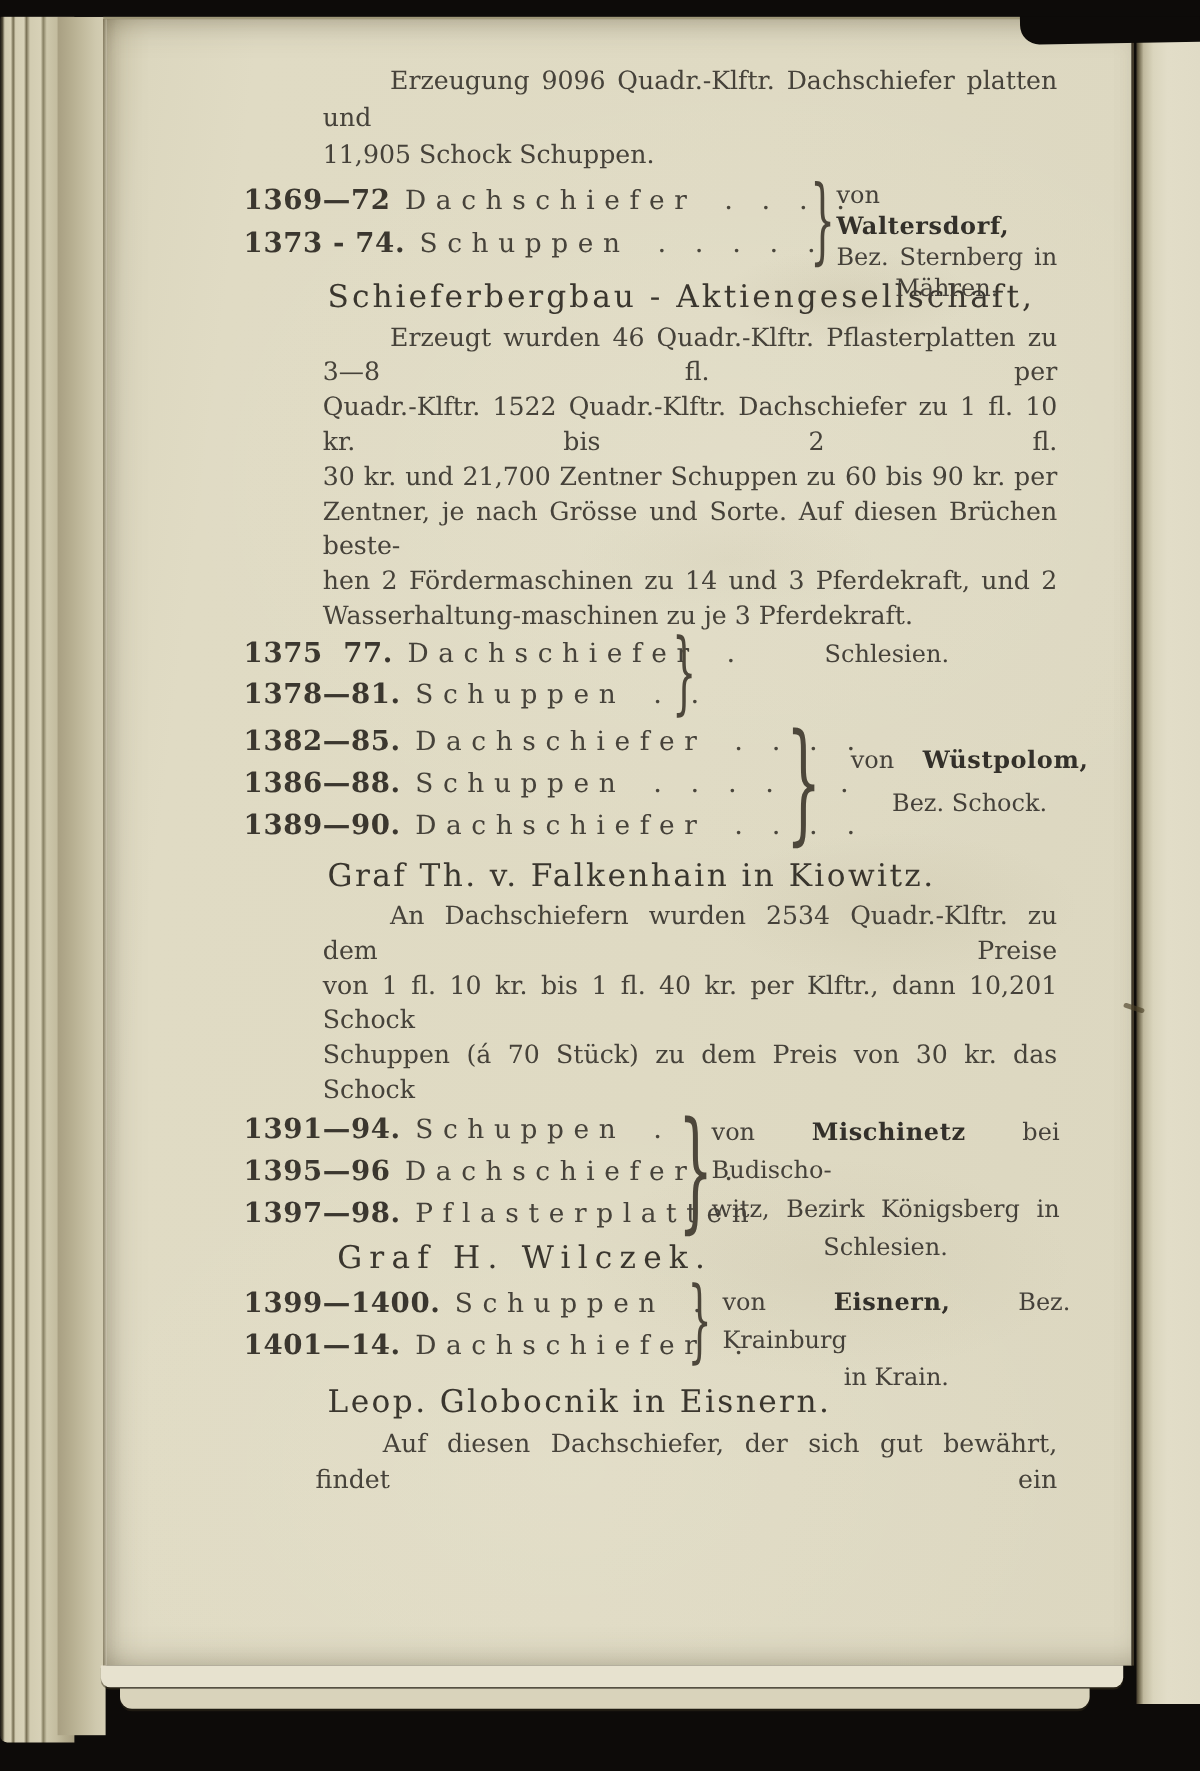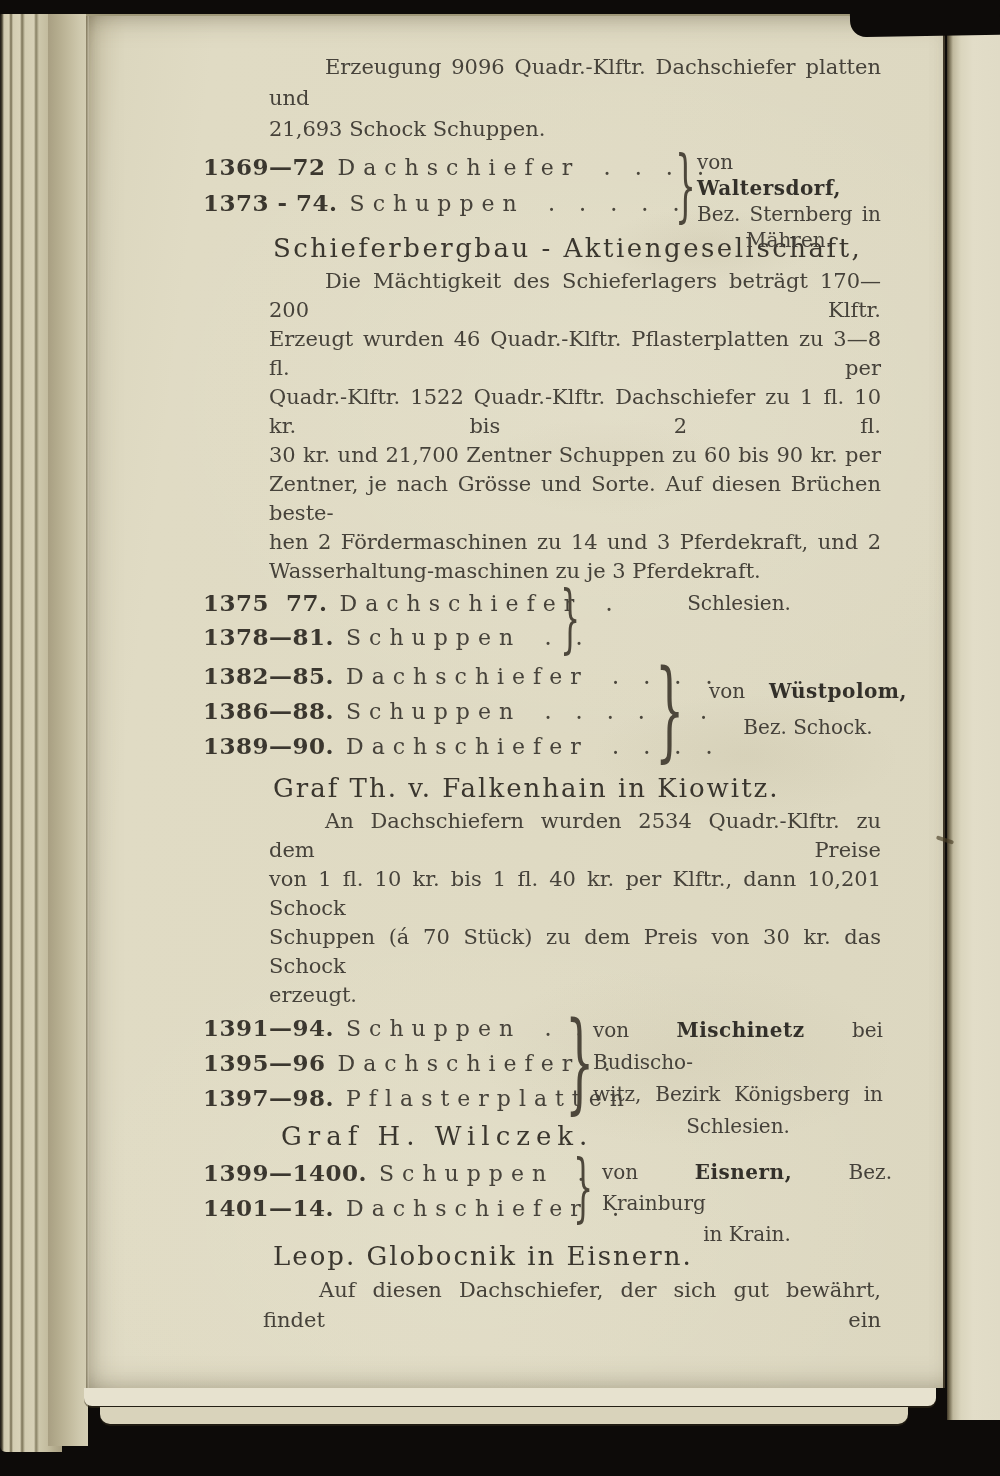--- a/index.html
+++ b/index.html
@@ -133,37 +133,36 @@
 
   <div class="sheet">
     <div class="crease"></div>
     <div class="smudges"></div>
 
     <div class="content">
 
 
       <div class="intro para">
           <div class="pline">Erzeugung 9096 Quadr.-Klftr. Dachschiefer platten und</div>
-          <div class="pline pline-last">21,693 Schock Schuppen.</div>
+          <div class="pline pline-last">11,905 Schock Schuppen.</div>
         </div>
 
       <div class="group g1">
         <div class="row"><span class="num">1369—72</span><span class="lbl">Dachschiefer</span><span class="dots">. . . .</span></div>
         <div class="row"><span class="num">1373 - 74.</span><span class="lbl">Schuppen</span><span class="dots">. . . . .</span></div>
         <span class="brace b1">}</span>
         <div class="src s1">
           <div class="src-line"><span>von </span><b>Waltersdorf,</b><span></span></div>
           <div class="src-line">Bez. Sternberg in</div>
           <div class="src-line center">Mähren.</div>
         </div>
       </div>
 
       <div class="h-main">Schieferbergbau - Aktiengesellschaft,</div>
       <div class="para para2">
-          <div class="pline">Die Mächtigkeit des Schieferlagers beträgt 170—200 Klftr.</div>
           <div class="pline">Erzeugt wurden 46 Quadr.-Klftr. Pflasterplatten zu 3—8 fl. per</div>
           <div class="pline">Quadr.-Klftr. 1522 Quadr.-Klftr. Dachschiefer zu 1 fl. 10 kr. bis 2 fl.</div>
           <div class="pline">30 kr. und 21,700 Zentner Schuppen zu 60 bis 90 kr. per</div>
           <div class="pline">Zentner, je nach Grösse und Sorte. Auf diesen Brüchen beste-</div>
           <div class="pline">hen 2 Fördermaschinen zu 14 und 3 Pferdekraft, und 2</div>
           <div class="pline pline-last">Wasserhaltung-maschinen zu je 3 Pferdekraft.</div>
         </div>
 
       <div class="group g2">
         <div class="row"><span class="num">1375  77.</span><span class="lbl">Dachschiefer</span><span class="dots">.</span></div>
@@ -183,21 +182,20 @@
           <div class="src-line"><span>von </span><b>Wüstpolom,</b><span></span></div>
           <div class="src-line center">Bez. Schock.</div>
         </div>
       </div>
 
       <div class="h2">Graf Th. v. Falkenhain in Kiowitz.</div>
       <div class="para para3">
           <div class="pline">An Dachschiefern wurden 2534 Quadr.-Klftr. zu dem Preise</div>
           <div class="pline">von 1 fl. 10 kr. bis 1 fl. 40 kr. per Klftr., dann 10,201 Schock</div>
           <div class="pline">Schuppen (á 70 Stück) zu dem Preis von 30 kr. das Schock</div>
-          <div class="pline pline-last">erzeugt.</div>
         </div>
 
       <div class="group g4">
         <div class="row"><span class="num">1391—94.</span><span class="lbl">Schuppen</span><span class="dots">. .</span></div>
         <div class="row"><span class="num">1395—96</span><span class="lbl">Dachschiefer</span><span class="dots">.</span></div>
         <div class="row"><span class="num">1397—98.</span><span class="lbl">Pflasterplatten</span><span class="dots"></span></div>
         <span class="brace b4">}</span>
         <div class="src s4">
           <div class="src-line"><span>von </span><b>Mischinetz</b><span> bei Budischo-</span></div>
           <div class="src-line">witz, Bezirk Königsberg in</div>

